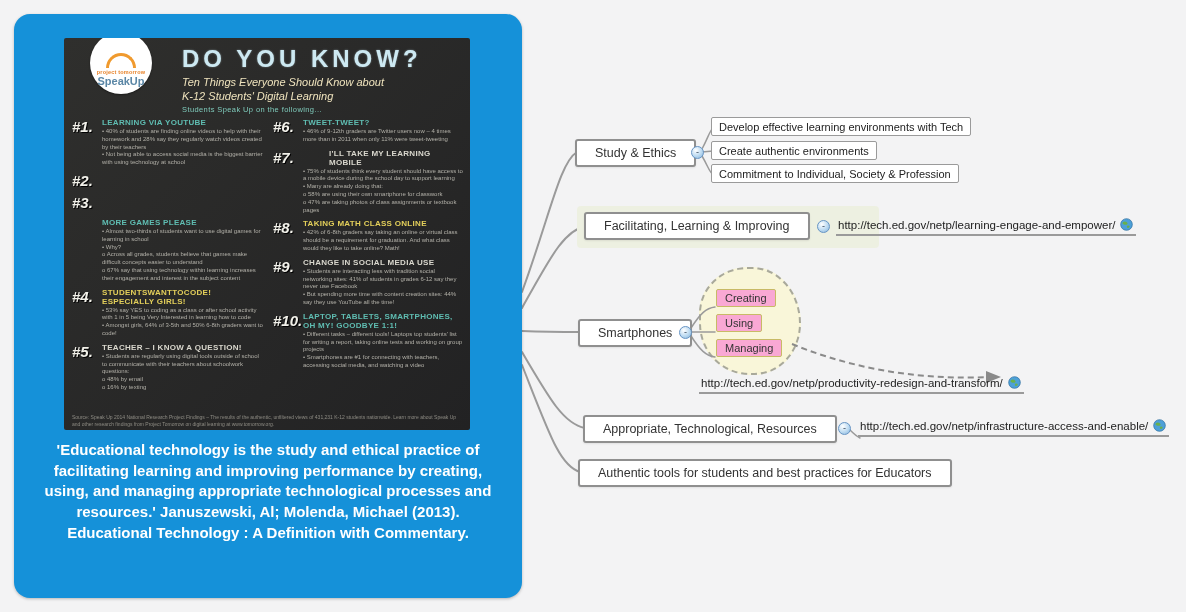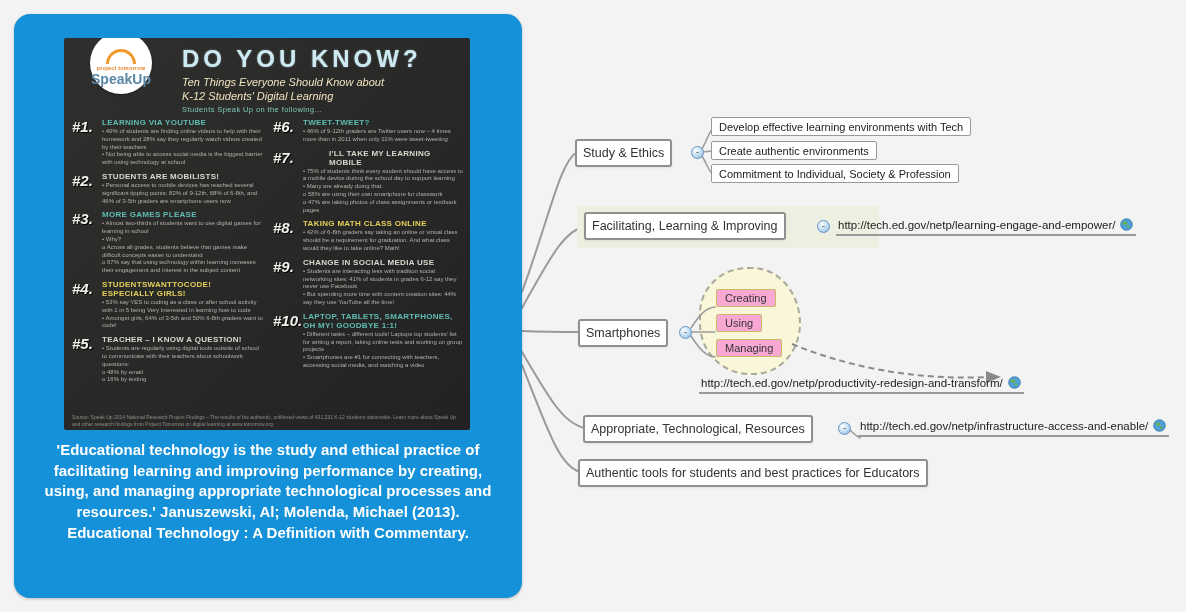--- a/index.html
+++ b/index.html
@@ -21,21 +21,21 @@
   }
   .ig-logo{
     position:absolute;left:26px;top:-6px;width:62px;height:62px;border-radius:50%;
     background:#fff;box-shadow:0 1px 2px rgba(0,0,0,.4);
     display:flex;flex-direction:column;align-items:center;justify-content:flex-end;
     padding-bottom:7px;box-sizing:border-box;
   }
   .sun-arc{width:24px;height:12px;border:3px solid #f09a2e;border-bottom:none;
     border-radius:24px 24px 0 0;margin-bottom:1px;}
   .ig-logo .l1{font-size:5.5px;font-weight:bold;color:#e8832a;letter-spacing:.2px;}
-  .ig-logo .l2{font-size:14px;font-weight:bold;color:#5b87a6;}
+  .ig-logo .l2{font-size:11px;font-weight:bold;color:#5b87a6;}
   .ig-title{
     position:absolute;left:118px;top:7px;
     font-size:24px;font-weight:bold;letter-spacing:4px;color:#cde9f2;
     text-shadow:0 0 2px rgba(205,233,242,.5);
   }
   .ig-sub{position:absolute;left:118px;top:38px;font-size:11px;font-style:italic;
     color:#efe3bd;line-height:1.25;}
   .ig-tag{position:absolute;left:118px;top:67px;font-size:7.5px;color:#7ec9ba;letter-spacing:.4px;}
   .ig-cols{position:absolute;left:8px;right:6px;top:80px;bottom:24px;display:flex;gap:10px;overflow:hidden;}
   .ig-col{flex:1;display:flex;flex-direction:column;gap:5px;overflow:hidden;}
@@ -45,21 +45,21 @@
   .ig-heading{font-size:8px;font-weight:bold;letter-spacing:.3px;margin-bottom:1px;}
   .ig-body{font-size:6px;line-height:1.3;color:#b2b0a8;white-space:pre-line;}
   .ig-source{position:absolute;left:8px;right:8px;bottom:3px;font-size:5px;line-height:1.3;color:#8e8c84;}
   .quote{
     position:absolute;left:20px;right:20px;top:426px;
     color:#ffffff;font-weight:bold;font-size:15px;line-height:1.38;text-align:center;
   }
   
   .node{
     position:absolute;z-index:3;background:#fff;border:2px solid #8f8f8f;border-radius:3px;
-    font-size:12.5px;color:#333;padding:5px 6px;white-space:nowrap;
+    font-size:12.5px;color:#333;padding:5px 18px;white-space:nowrap;
     box-shadow:0 1px 2px rgba(0,0,0,.08);
   }
   .child-box{
     position:absolute;z-index:3;background:#fff;border:1.5px solid #9a9a9a;border-radius:2px;
     font-size:11px;color:#222;padding:2.5px 7px;white-space:nowrap;
   }
   .url-node{
     position:absolute;z-index:3;font-size:11.5px;color:#222;white-space:nowrap;
     display:flex;align-items:center;gap:5px;
     border-bottom:2px solid #9a9a9a;padding:0 3px 3px 2px;
@@ -135,29 +135,25 @@
         <div class="ig-item">
           <span class="ig-num">#1.</span>
           <div>
               <div class="ig-heading" style="color: rgb(95, 189, 178);">LEARNING VIA YOUTUBE</div>
           <div class="ig-body">• 40% of students are finding online videos to help with their homework and 28% say they regularly watch videos created by their teachers
 • Not being able to access social media is the biggest barrier with using technology at school</div>
             </div>
         </div>
         <div class="ig-item">
           <span class="ig-num">#2.</span>
-          <div>
-              <div class="ig-heading" style="color: rgb(217, 215, 205);">STUDENTS ARE MOBILISTS!</div>
-          <div class="ig-body">• Personal access to mobile devices has reached several significant tipping points: 82% of 9-12th, 68% of 6-8th, and 46% of 3-5th graders are smartphone users now</div>
-            </div>
         </div>
         <div class="ig-item">
           <span class="ig-num">#3.</span>
           <div>
-              <div class="ig-heading" style="color: rgb(95, 189, 178);">MORE GAMES PLEASE</div>
+              <div class="ig-heading" style="color: rgb(95, 189, 178); margin-top: 24px;">MORE GAMES PLEASE</div>
           <div class="ig-body">• Almost two-thirds of students want to use digital games for learning in school
 • Why?
 o Across all grades, students believe that games make difficult concepts easier to understand
 o 67% say that using technology within learning increases their engagement and interest in the subject content</div>
             </div>
         </div>
         <div class="ig-item">
           <span class="ig-num">#4.</span>
           <div>
               <div class="ig-heading" style="color: rgb(227, 207, 90);">STUDENTSWANTTOCODE! ESPECIALLY GIRLS!</div>

